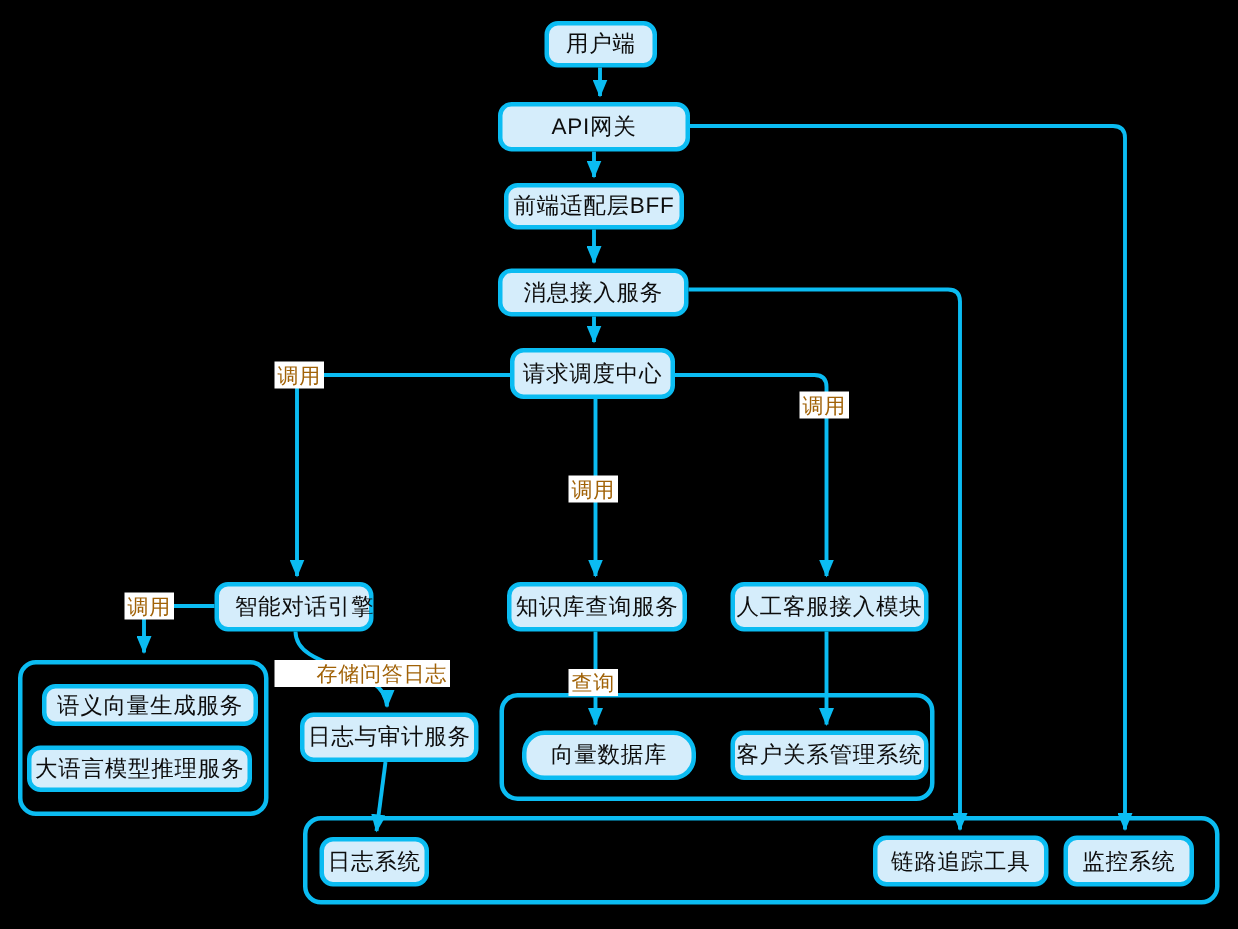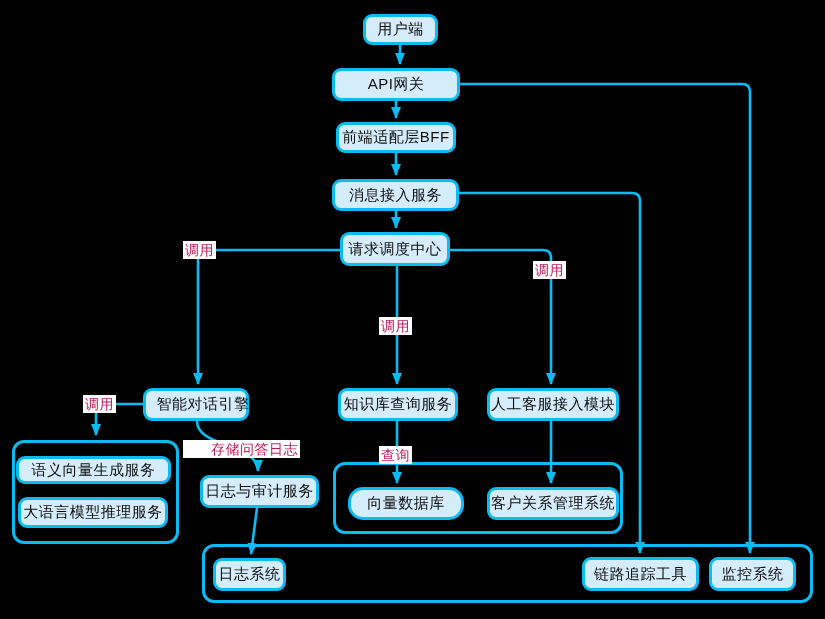--- a/index.html
+++ b/index.html
@@ -48,21 +48,21 @@
   .group {
     position: absolute;
     box-sizing: border-box;
     background: transparent;
     border: 3px solid var(--accent);
     border-radius: 12px;
   }
   .edge-label {
     position: absolute;
     background: var(--label-bg);
-    color: #be185d;
+    color: #a16207;
     font-size: 14px;
     font-weight: 500;
     letter-spacing: 0.5px;
     line-height: 18px;
     padding: 0 2px;
     white-space: nowrap;
   }
 </style>
 </head>
 <body>
@@ -96,21 +96,21 @@
   <div class="group" style="left:202px; top:544px; width:611px; height:59px;"></div>
 
   <div class="node" style="left:363px; top:14px; width:75px; height:31px;">用户端</div>
   <div class="node" style="left:332px; top:68px; width:128px; height:33px;text-align:right;">API网关</div>
   <div class="node" style="left:336px; top:122px; width:120px; height:31px;">前端适配层BFF</div>
   <div class="node" style="left:332px; top:179px; width:127px; height:32px;">消息接入服务</div>
   <div class="node" style="left:340px; top:232px; width:110px; height:34px;">请求调度中心</div>
   <div class="node" style="left:143px; top:388px; width:106px; height:33px;padding-left:14px;">智能对话引擎</div>
   <div class="node" style="left:338px; top:388px; width:120px; height:33px;">知识库查询服务</div>
   <div class="node" style="left:487px; top:388px; width:132px; height:33px;">人工客服接入模块</div>
-  <div class="node" style="left:16px; top:456px; width:155px; height:28px;font-family:Liberation Mono, monospace;">语义向量生成服务</div>
+  <div class="node" style="left:28px; top:456px; width:144px; height:28px;font-family:Liberation Mono, monospace;">语义向量生成服务</div>
   <div class="node" style="left:18px; top:497px; width:150px; height:31px;">大语言模型推理服务</div>
   <div class="node" style="left:200px; top:475px; width:119px; height:33px;">日志与审计服务</div>
   <div class="node" style="left:348px; top:487px; width:116px; height:33px;border-radius:15px;">向量数据库</div>
   <div class="node" style="left:487px; top:487px; width:132px; height:33px;">客户关系管理系统</div>
   <div class="node" style="left:213px; top:558px; width:73px; height:33px;">日志系统</div>
   <div class="node" style="left:582px; top:557px; width:117px; height:34px;">链路追踪工具</div>
   <div class="node" style="left:709px; top:557px; width:87px; height:34px;">监控系统</div>
 
   <div class="edge-label" style="left:183px; top:241px;">调用</div>
   <div class="edge-label" style="left:379px; top:317px;">调用</div>

